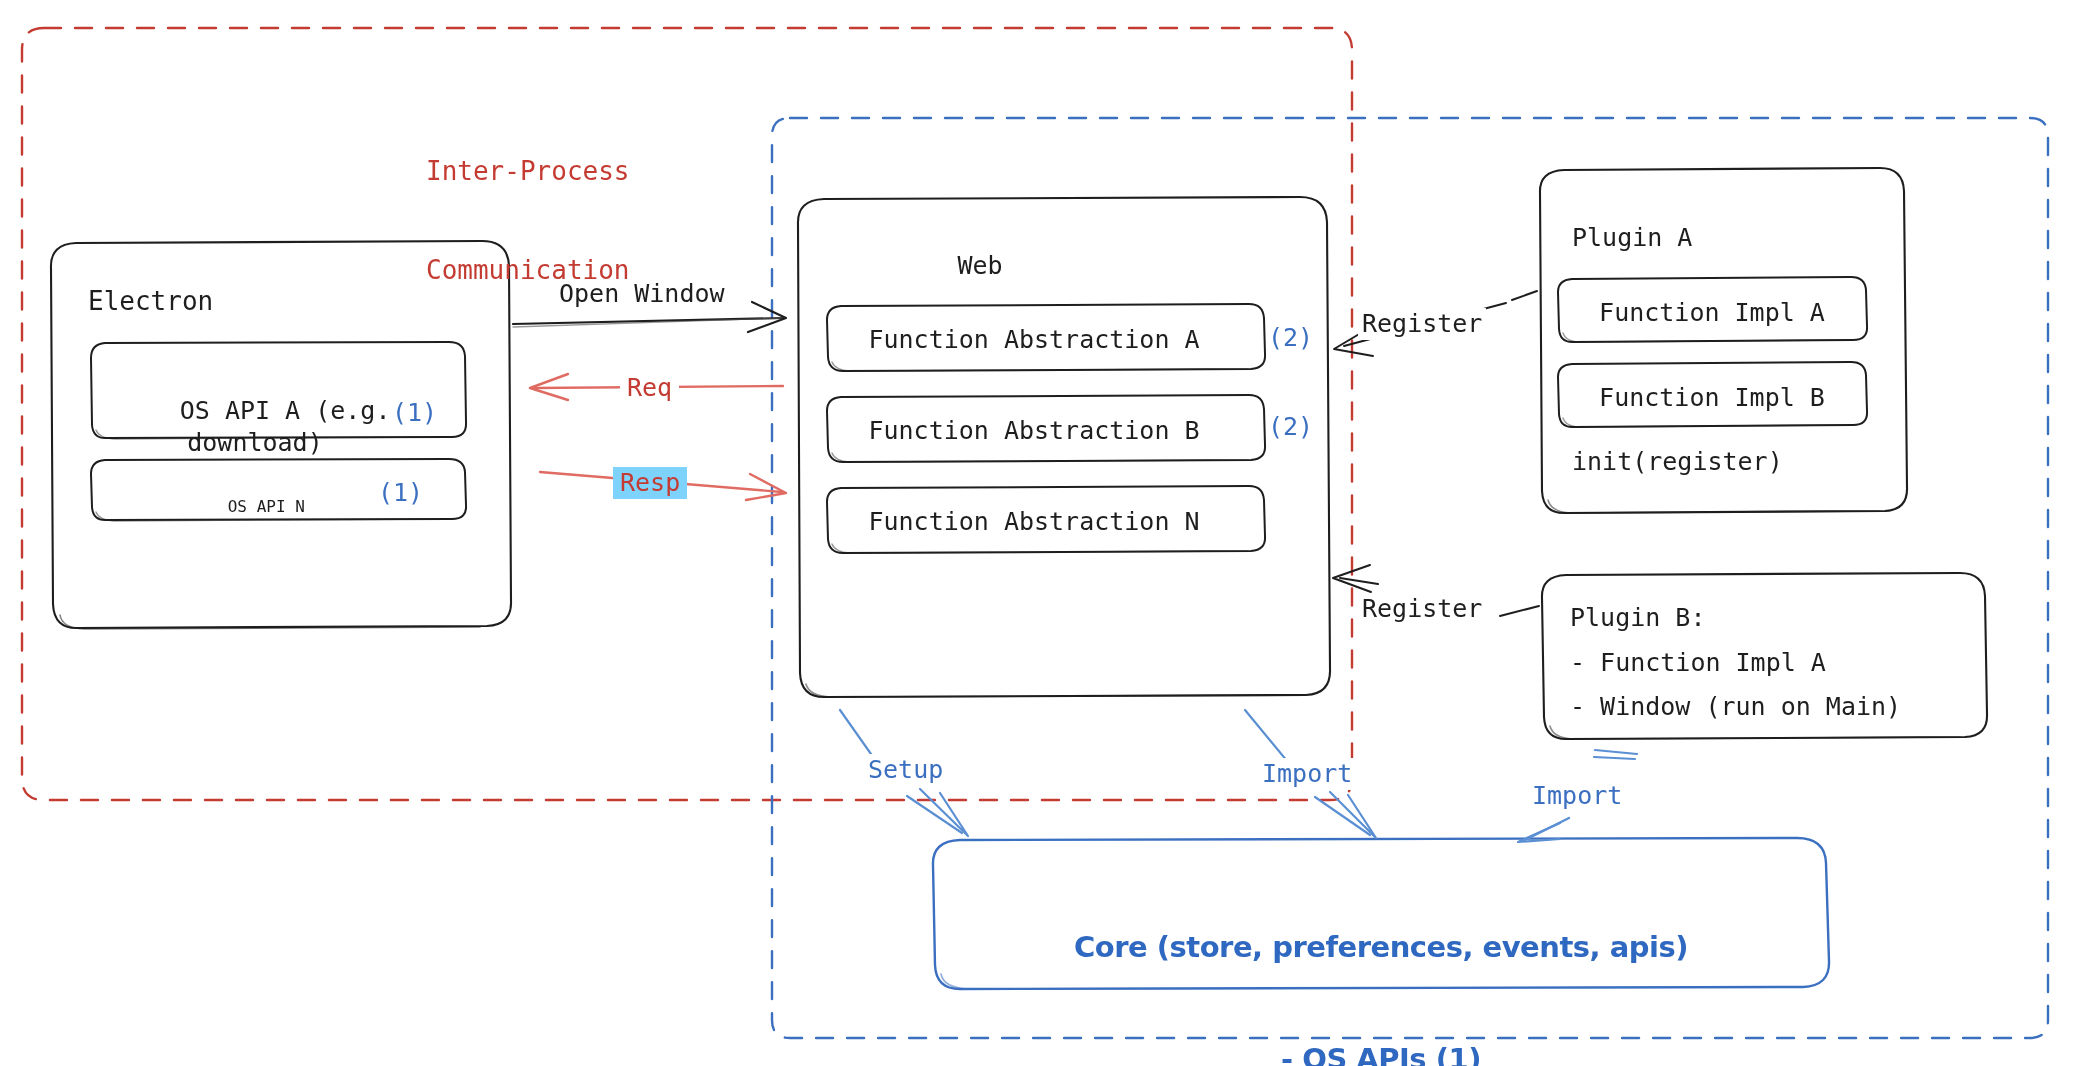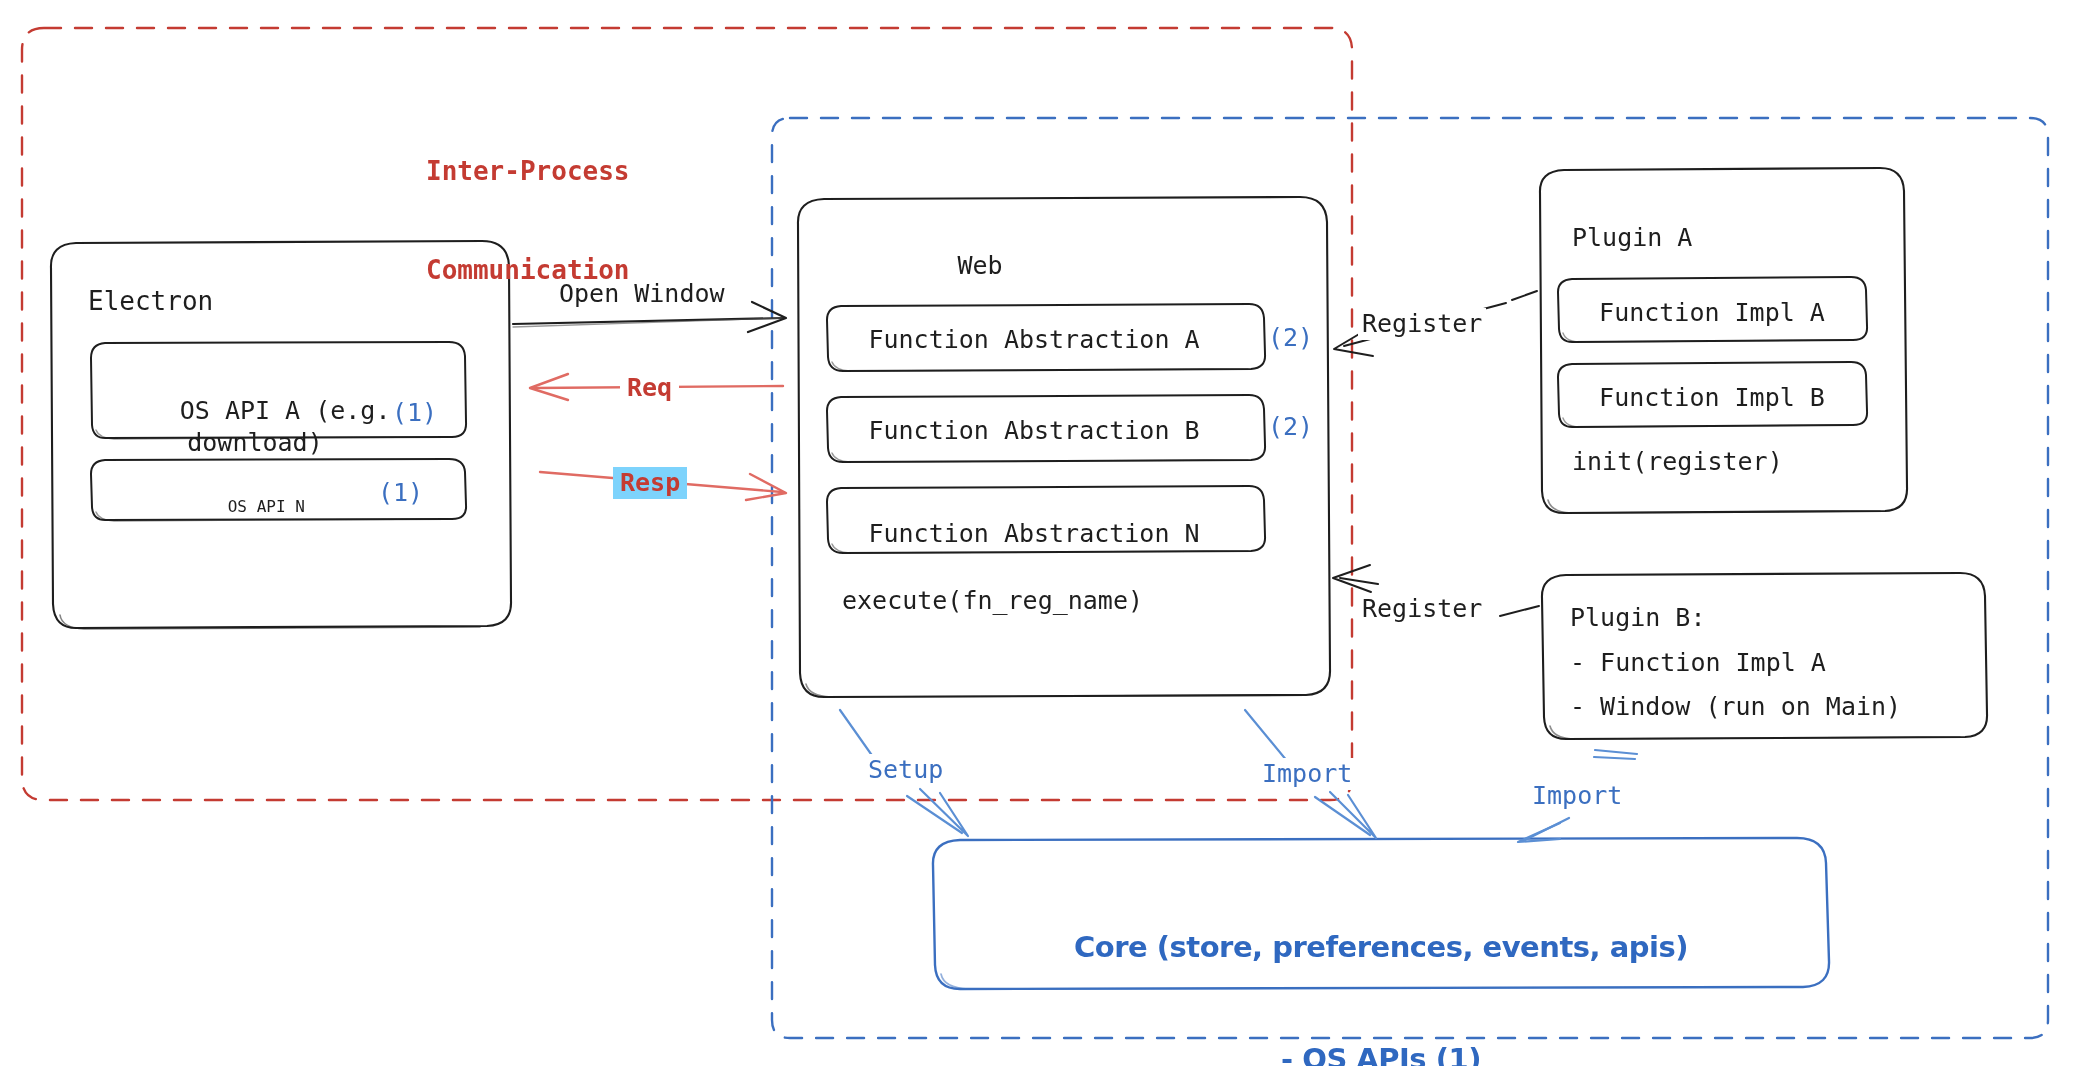--- a/index.html
+++ b/index.html
@@ -24,21 +24,21 @@
     height: 1066px;
     pointer-events: none;
   }
   .lbl {
     position: absolute;
     white-space: pre;
     line-height: 1.28;
     color: #1e1e1e;
   }
   .mono { font-family: "DejaVu Sans Mono", "Liberation Mono", monospace; }
-  .red  { color: #c43b32; font-weight: bold; }
+  .red  { color: #c43b32; }
   .blue { color: #3b6fc0; }
   .ctr  { text-align: center; }
   .core-text {
     font-family: "DejaVu Sans", "Liberation Sans", sans-serif;
     font-weight: bold;
     letter-spacing: -0.5px;
     color: #2f68c0;
   }
 </style>
 </head>
@@ -187,23 +187,22 @@
   <div class="lbl mono red" style="left:613px; top:467px; font-size:25px; background:#7dd3fc; padding:0 7px;">Resp</div>
 
   <div class="lbl mono ctr" style="left:900px; top:250px; width:160px; font-size:25px;">Web</div>
 
   <div class="lbl mono ctr" style="left:836px; top:324px; width:396px; font-size:25px;">Function Abstraction A</div>
   <div class="lbl mono blue" style="left:1268px; top:322px; font-size:25px;">(2)</div>
 
   <div class="lbl mono ctr" style="left:836px; top:415px; width:396px; font-size:25px;">Function Abstraction B</div>
   <div class="lbl mono blue" style="left:1268px; top:411px; font-size:25px;">(2)</div>
 
-  <div class="lbl mono ctr" style="left:836px; top:506px; width:396px; font-size:25px;margin-top:12px;">Function Abstraction N</div>
-
-  <div class="lbl mono" style="left:842px; top:585px; font-size:25px;">execute(fn_reg_name)</div>
+  <div class="lbl mono ctr" style="left:836px; top:506px; width:396px; font-size:25px;">Function Abstraction N</div>
+
 
   <div class="lbl mono" style="left:1572px; top:222px; font-size:25px;">Plugin A</div>
 
   <div class="lbl mono ctr" style="left:1562px; top:297px; width:300px; font-size:25px;">Function Impl A</div>
 
   <div class="lbl mono ctr" style="left:1562px; top:382px; width:300px; font-size:25px;">Function Impl B</div>
 
   <div class="lbl mono" style="left:1572px; top:446px; font-size:25px;">init(register)</div>
 
   <div class="lbl mono" style="left:1570px; top:602px; font-size:25px;">Plugin B:</div>

